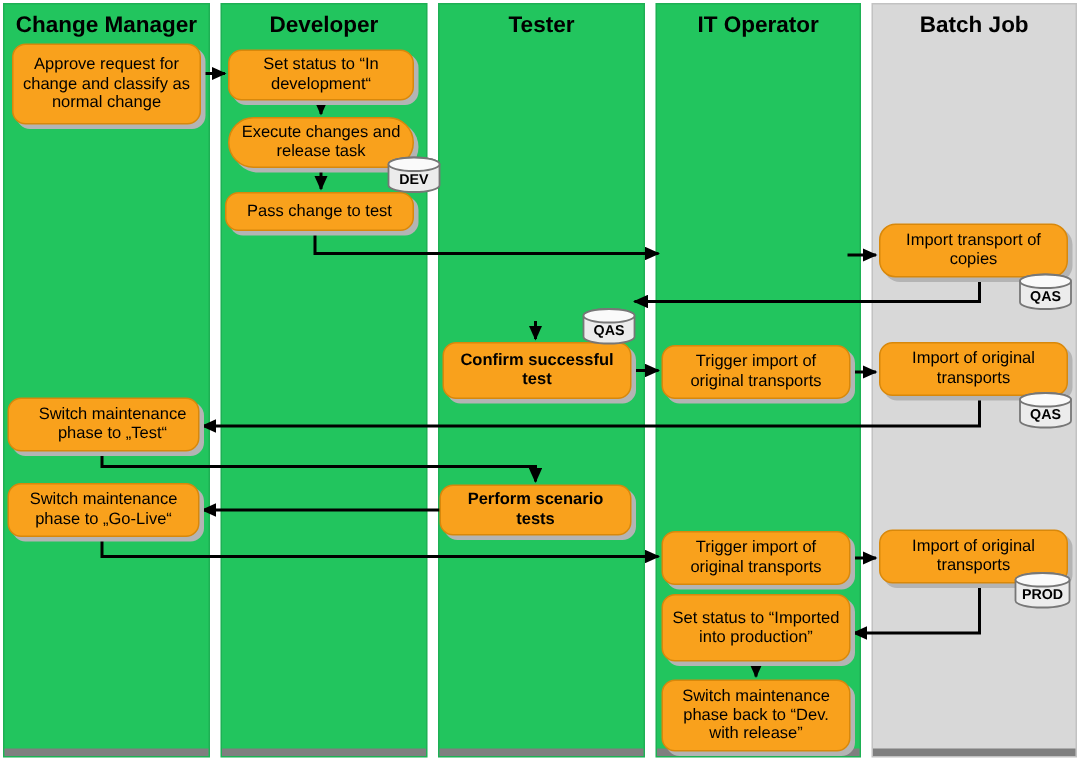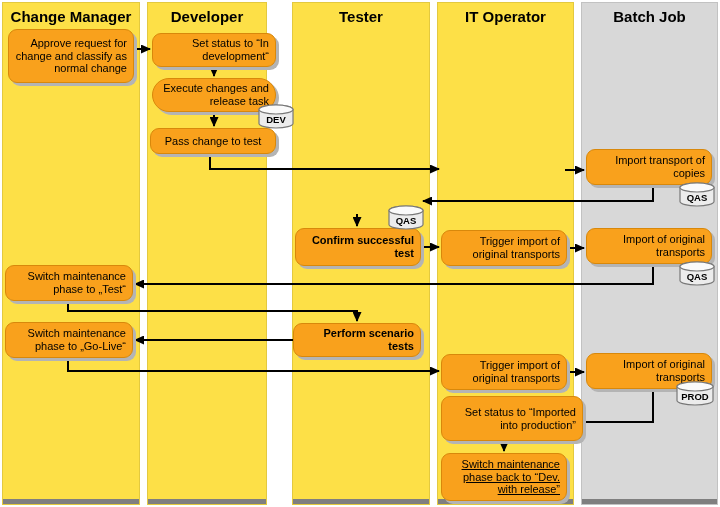--- a/index.html
+++ b/index.html
@@ -1,57 +1,57 @@
 <!DOCTYPE html>
 <html><head>
 <meta charset="utf-8">
 <style>
   html,body{margin:0;padding:0;background:#fff;}
   .stage{
     position:relative;width:720px;height:507px;overflow:hidden;
     font-family:"Liberation Sans",sans-serif;color:#000;background:#fff;
   }
   .lane{position:absolute;top:2px;height:503px;border:1px solid rgba(0,0,0,0.10);box-sizing:border-box;}
-  .lane.cream{background:#fde047;}
+  .lane.cream{background:#22c55e;}
   .lane.gray{background:#D8D8D8;}
   .lane::after{content:"";position:absolute;left:0;right:0;bottom:0;height:5px;background:#7F7F7F;}
   #lane-1{left:2px;width:138px;}
-  #lane-2{left:147px;width:120px;}
+  #lane-2{left:147px;width:138px;}
   #lane-3{left:292px;width:138px;}
   #lane-4{left:437px;width:137px;}
   #lane-5{left:581px;width:137px;}
   .lane-title{font-size:15px;font-weight:bold;text-align:center;padding-top:5px;}
 
   .connectors{position:absolute;left:0;top:0;width:720px;height:507px;z-index:2;}
 
   .node{
     position:absolute;z-index:3;box-sizing:border-box;
     background:#F9A11C;border:1px solid #D8880B;border-radius:9px;
     box-shadow:3px 3px 0 #B4B4B4;
-    font-size:11px;line-height:1.18;text-align:right;
+    font-size:11px;line-height:1.18;text-align:center;
     display:flex;align-items:center;justify-content:center;
     padding:2px 6px;
   }
   #n-approve{left:8px;top:29px;width:126px;height:54px;}
   #n-status-dev{left:152px;top:33px;width:124px;height:34px;}
   #n-execute{left:152px;top:78px;width:124px;height:34px;border-radius:17px;}
   #n-pass{left:150px;top:128px;width:126px;height:26px;}
   #n-trigger-import{left:441px;top:157px;width:124px;height:26px;}
-  #n-import-copies{left:586px;top:149px;width:126px;height:36px;}
+  #n-import-copies{left:586px;top:149px;width:126px;height:36px;border-radius:11px;}
   #n-perform-test{left:295px;top:188px;width:126px;height:26px;}
   #n-confirm-test{left:295px;top:228px;width:126px;height:38px;font-weight:bold;}
   #n-trigger-orig1{left:441px;top:230px;width:126px;height:36px;}
   #n-import-orig1{left:586px;top:228px;width:126px;height:36px;}
   #n-switch-test{left:5px;top:265px;width:128px;height:36px;padding-left:18px;}
   #n-switch-golive{left:5px;top:322px;width:128px;height:36px;}
   #n-scenario{left:293px;top:323px;width:128px;height:34px;font-weight:bold;}
   #n-trigger-orig2{left:441px;top:354px;width:126px;height:36px;}
   #n-import-orig2{left:586px;top:353px;width:126px;height:36px;}
-  #n-status-prod{left:441px;top:396px;width:142px;height:45px;}
-  #n-switch-back{left:441px;top:453px;width:126px;height:48px;text-decoration:underline;}
+  #n-status-prod{left:441px;top:396px;width:126px;height:45px;}
+  #n-switch-back{left:441px;top:453px;width:126px;height:48px;}
 
   .cyl{position:absolute;z-index:4;}
   #c-dev{left:257px;top:103px;}
   #c-qas1{left:678px;top:181px;}
   #c-qas2{left:387px;top:204px;}
   #c-qas3{left:678px;top:260px;}
   #c-prod{left:675px;top:380px;}
   .cyl-label{font-family:"Liberation Sans",sans-serif;font-size:9.5px;font-weight:bold;fill:#000;}
 </style>
 </head>

